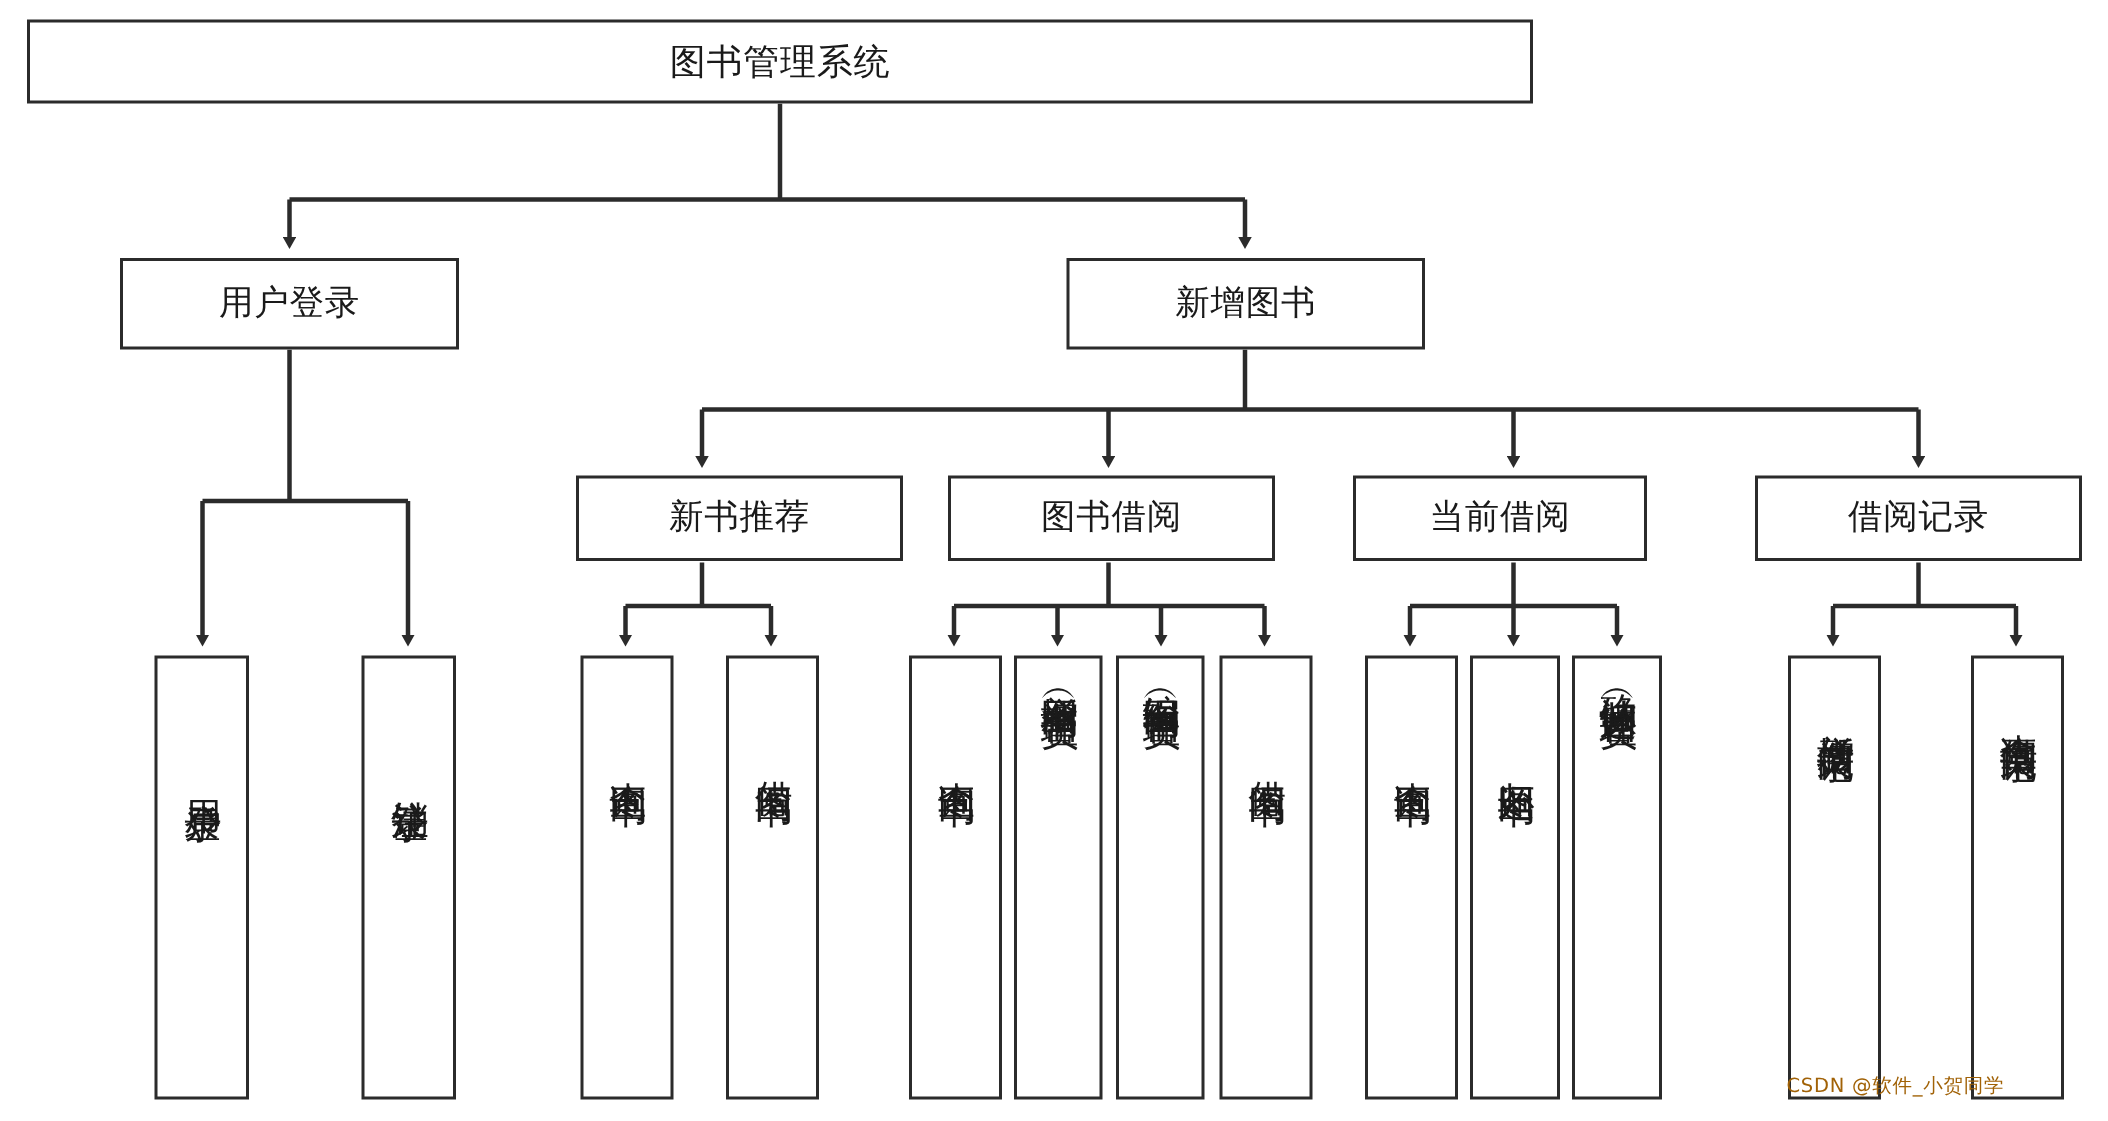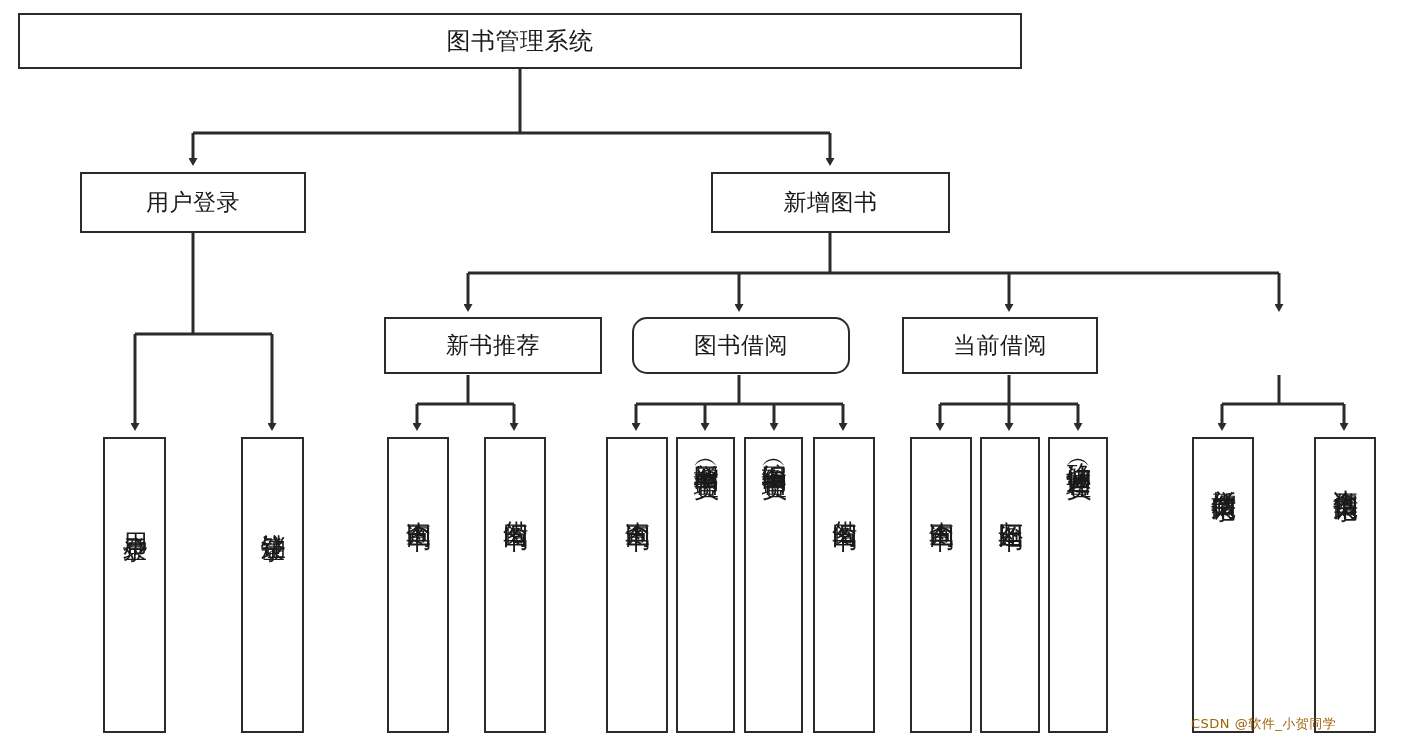--- a/index.html
+++ b/index.html
@@ -133,26 +133,29 @@
   <div class="node-box node-h" style="left:80px; top:172px; width:226px; height:61px;">
     <span class="node-label">用户登录</span>
   </div>
   <div class="node-box node-h" style="left:711px; top:172px; width:239px; height:61px;">
     <span class="node-label">新增图书</span>
   </div>
 
   <div class="node-box node-h" style="left:360px; top:317px; width:218px; height:57px;margin-left:24px;">
     <span class="node-label">新书推荐</span>
   </div>
-  <div class="node-box node-h" style="left:632px; top:317px; width:218px; height:57px;border-radius:15px;">
+  <div class="node-box node-h" style="left:632px; top:317px; width:218px; height:57px;">
     <span class="node-label">图书借阅</span>
   </div>
   <div class="node-box node-h" style="left:902px; top:317px; width:196px; height:57px;">
     <span class="node-label">当前借阅</span>
   </div>
+  <div class="node-box node-h" style="left:1170px; top:317px; width:218px; height:57px;">
+    <span class="node-label">借阅记录</span>
+  </div>
 
   <div class="node-box node-v" style="left:103px; top:437px; width:63px; height:296px; padding-top:74px;">
     <span class="node-label">用户登录</span>
   </div>
   <div class="node-box node-v" style="left:241px; top:437px; width:63px; height:296px; padding-top:74px;">
     <span class="node-label">注销登录</span>
   </div>
 
   <div class="node-box node-v" style="left:387px; top:437px; width:62px; height:296px; padding-top:62px;">
     <span class="node-label">查询图书</span>

